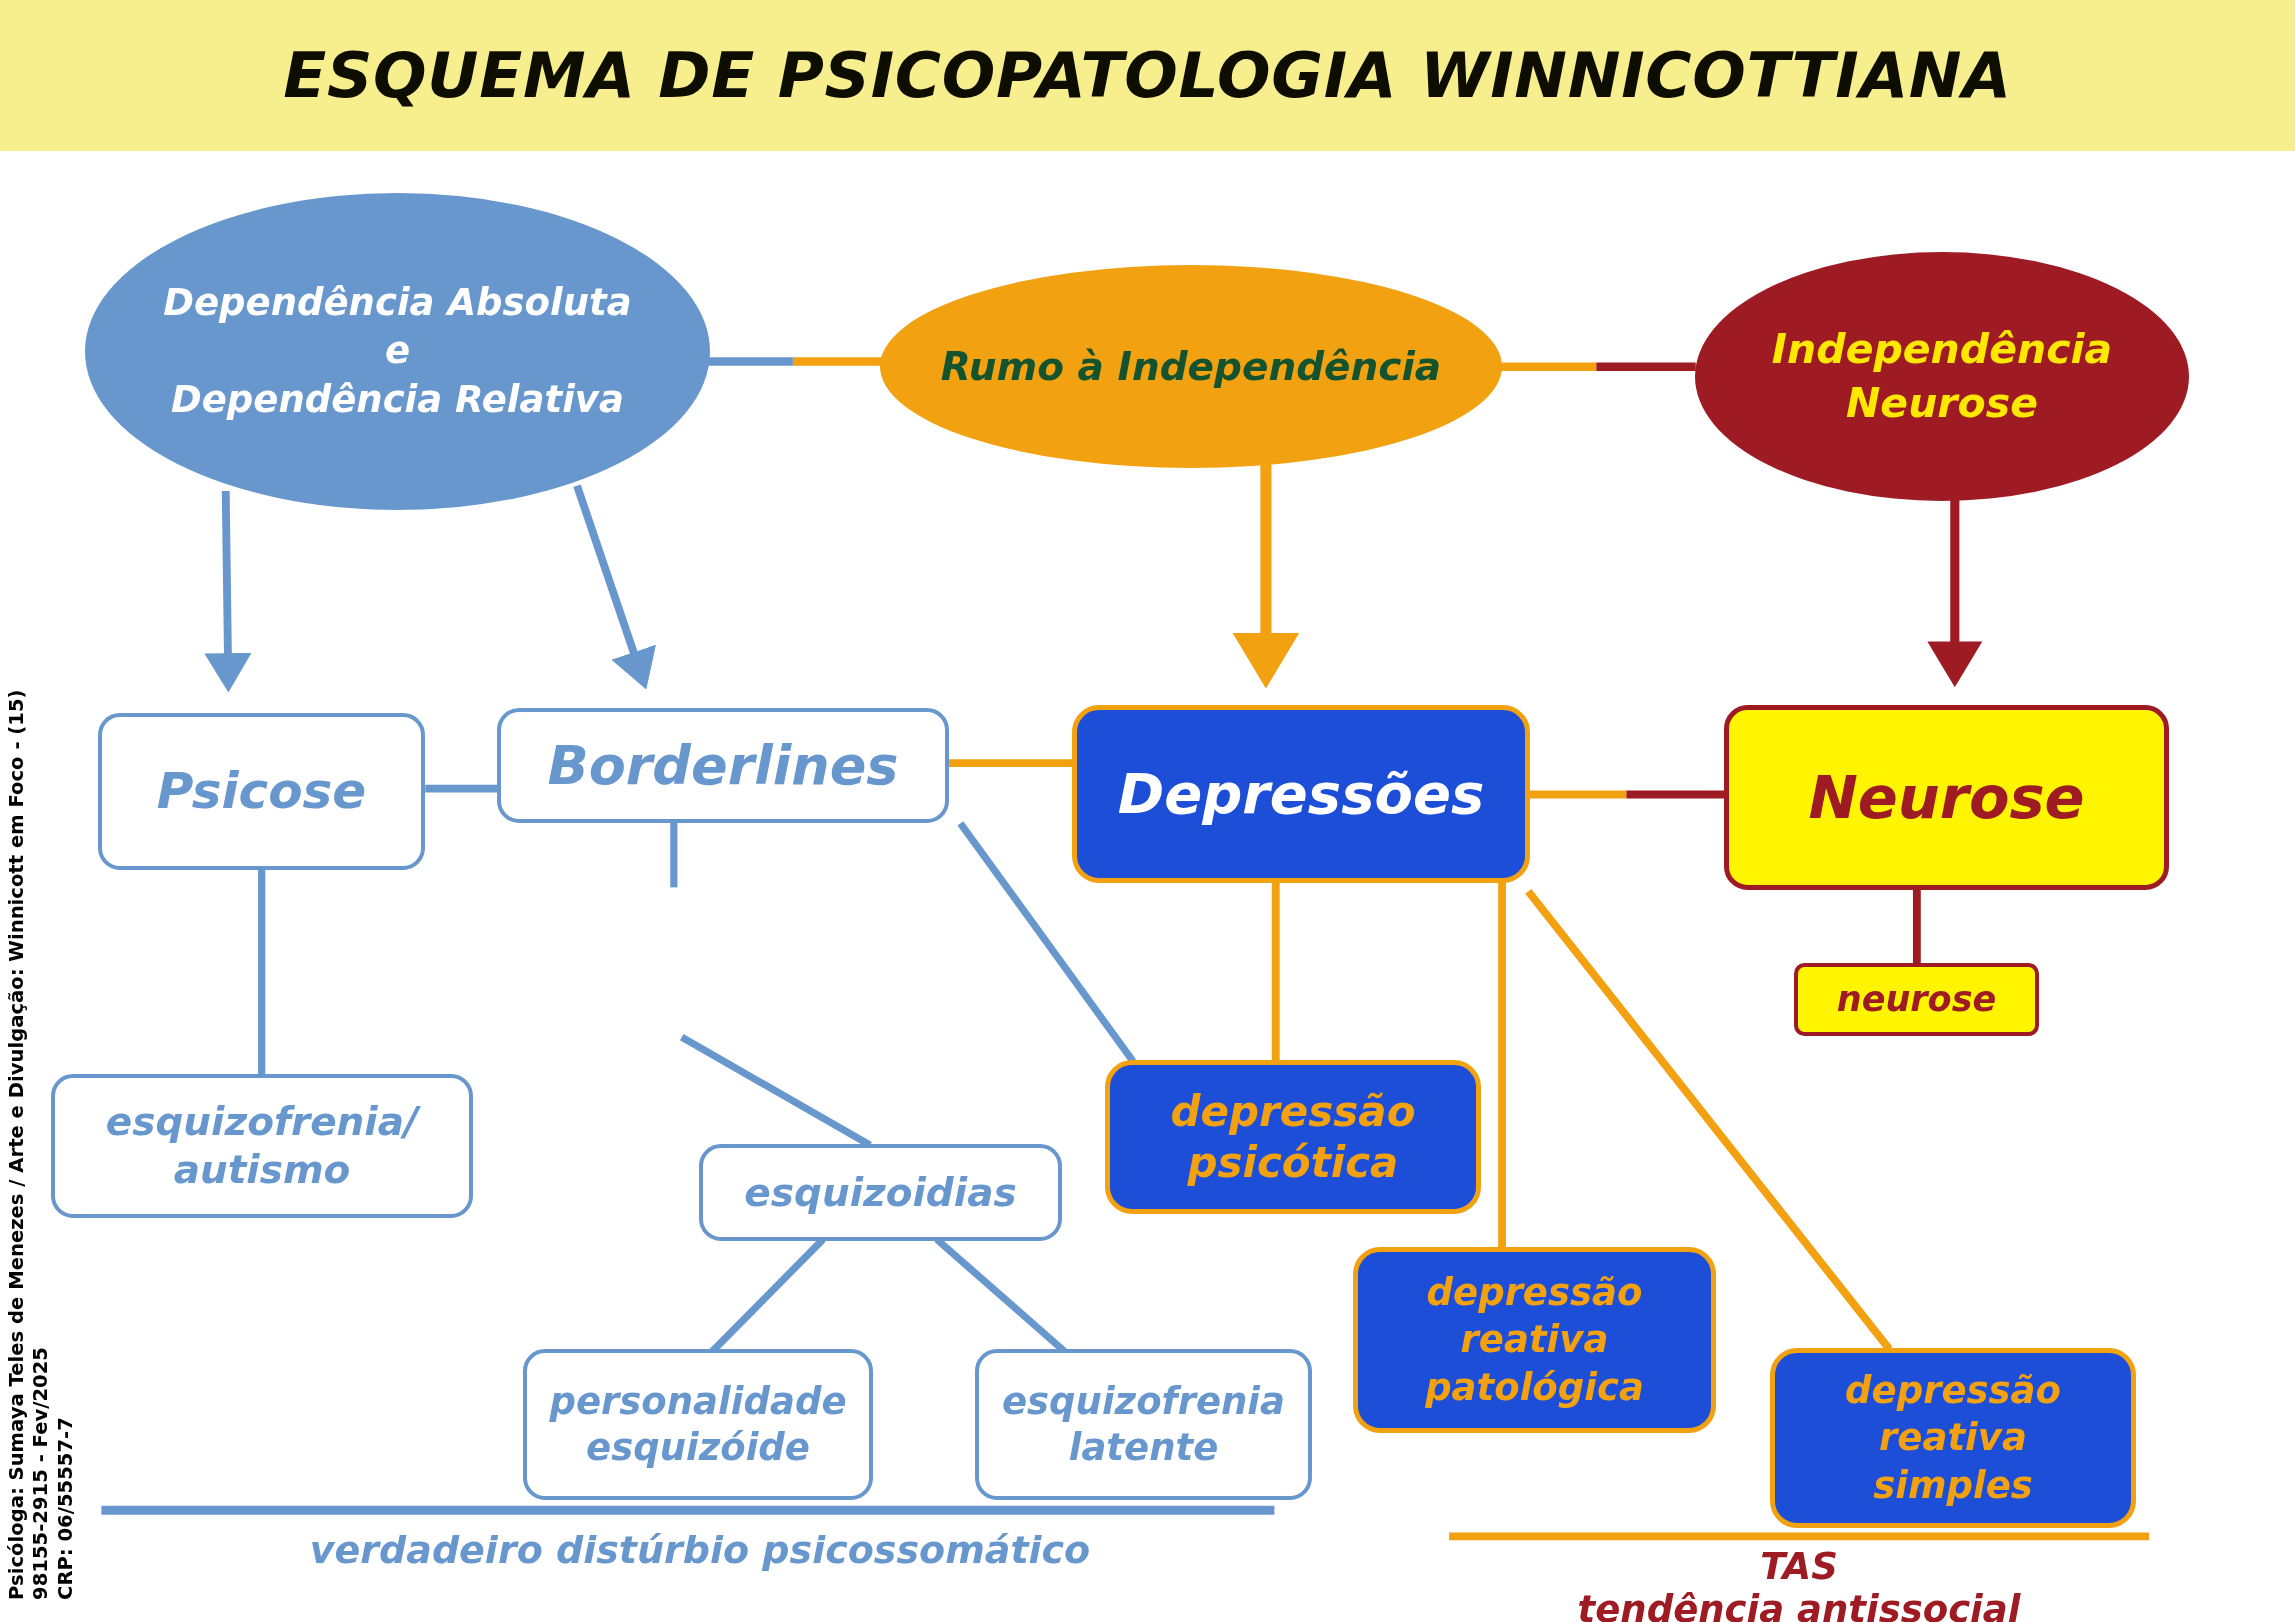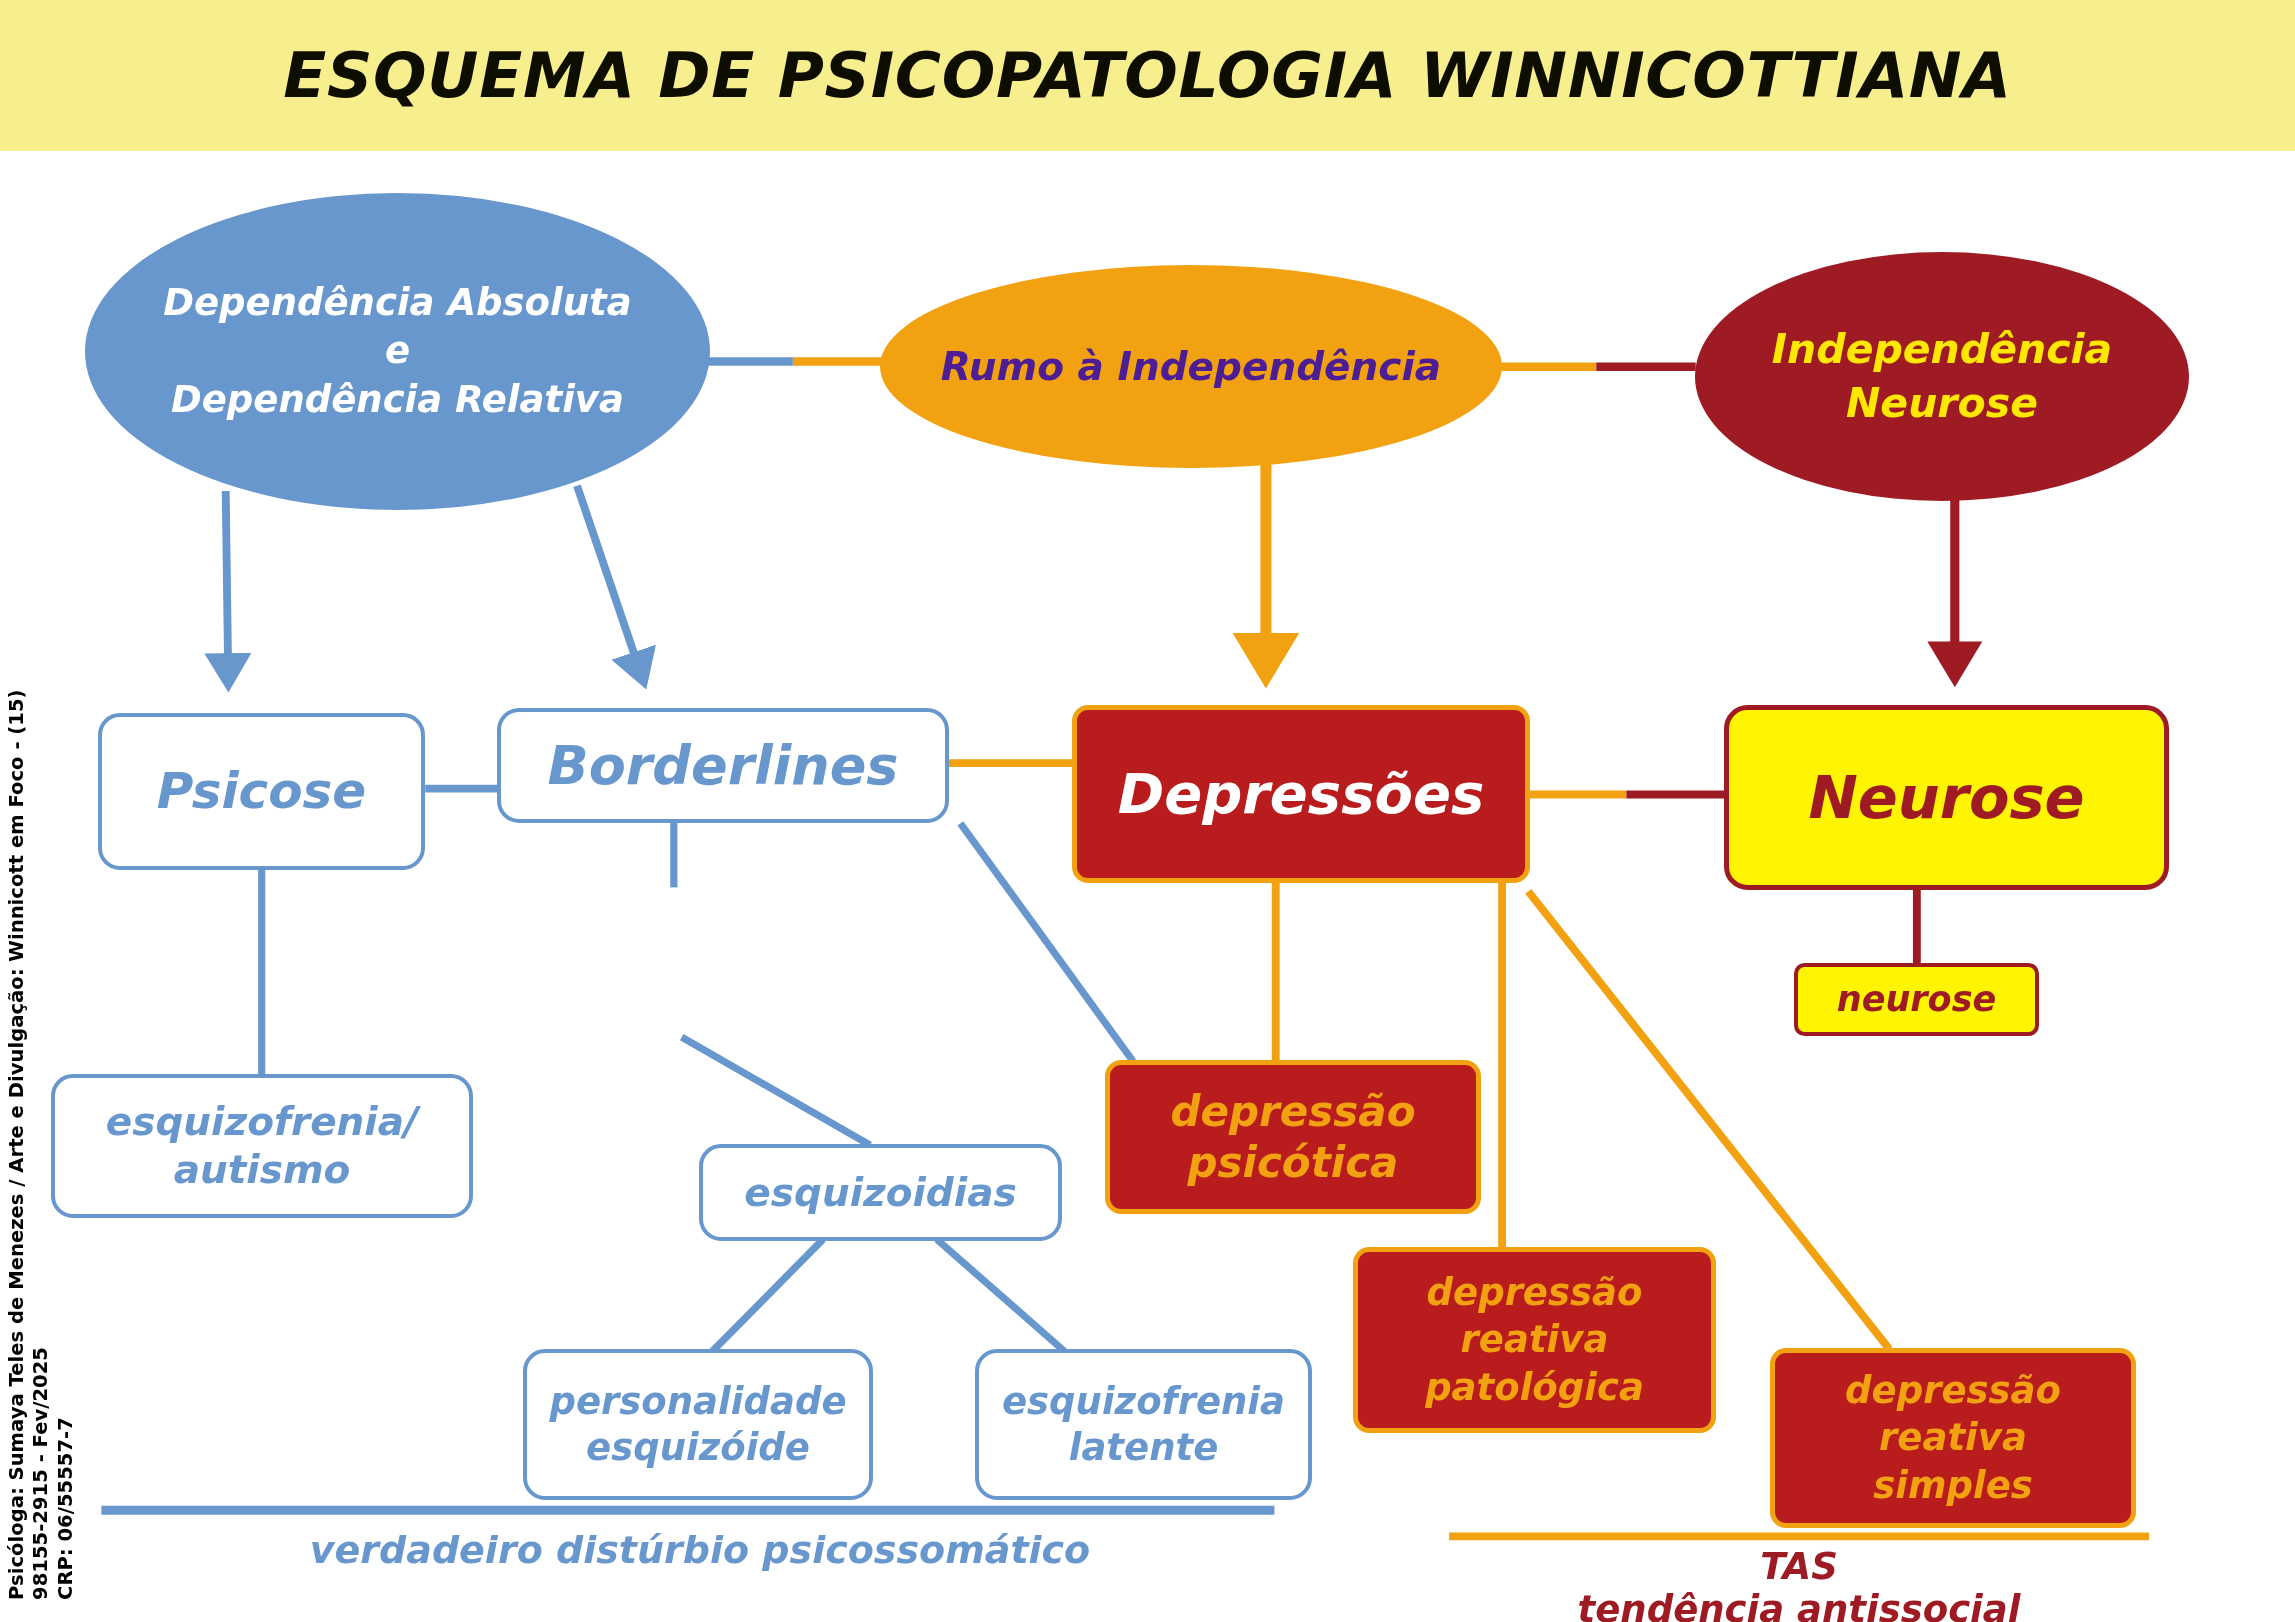--- a/index.html
+++ b/index.html
@@ -22,24 +22,24 @@
     font-size:63px;font-weight:bold;font-style:italic;color:#0d0d00;letter-spacing:0.7px;
   }
   svg.wires{position:absolute;left:0;top:0;}
   .ellipse,.nbox{
     position:absolute;display:flex;align-items:center;justify-content:center;
     text-align:center;font-weight:bold;font-style:italic;white-space:pre-line;
     box-sizing:border-box;line-height:1.22;
   }
   .ellipse{border-radius:50%;}
   .blue-node{background:#fff;border:4.6px solid var(--blue);color:var(--blue);border-radius:22px;}
-  .black-orange-node{background:#b91c1c;border:5.9px solid var(--orange);color:var(--orange);border-radius:16px;}
+  .black-orange-node{background:#1d4ed8;border:5.9px solid var(--orange);color:var(--orange);border-radius:27px;}
 
   #el-dependencia{left:85px;top:193px;width:625px;height:317px;background:var(--blue);color:#fff;font-size:37px;line-height:1.3;}
-  #el-rumo{left:880px;top:265px;width:622px;height:203px;background:var(--orange);color:#4c1d95;font-size:39px;}
+  #el-rumo{left:880px;top:265px;width:622px;height:203px;background:var(--orange);color:#14532d;font-size:39px;}
   #el-independencia{left:1695px;top:252px;width:494px;height:249px;background:var(--red);color:#FFE800;font-size:41px;line-height:1.3;}
 
   #bx-psicose{left:98px;top:713px;width:327px;height:157px;font-size:50px;}
   #bx-borderlines{left:497px;top:708px;width:452px;height:115px;font-size:54px;}
   #bx-depressoes{left:1072px;top:705px;width:458px;height:178px;font-size:56px;color:#fff;}
   #bx-neurose{left:1724px;top:705px;width:445px;height:185px;background:var(--yellow);border:5.9px solid var(--red);color:var(--red);border-radius:23.6px;font-size:59px;}
 
   #bx-falsoself{left:504px;top:885px;width:337px;height:154px;font-size:39px;}
   #bx-esq-autismo{left:51px;top:1074px;width:422px;height:144px;font-size:39px;}
   #bx-esquizoidias{left:699px;top:1144px;width:363px;height:97px;font-size:39px;}

